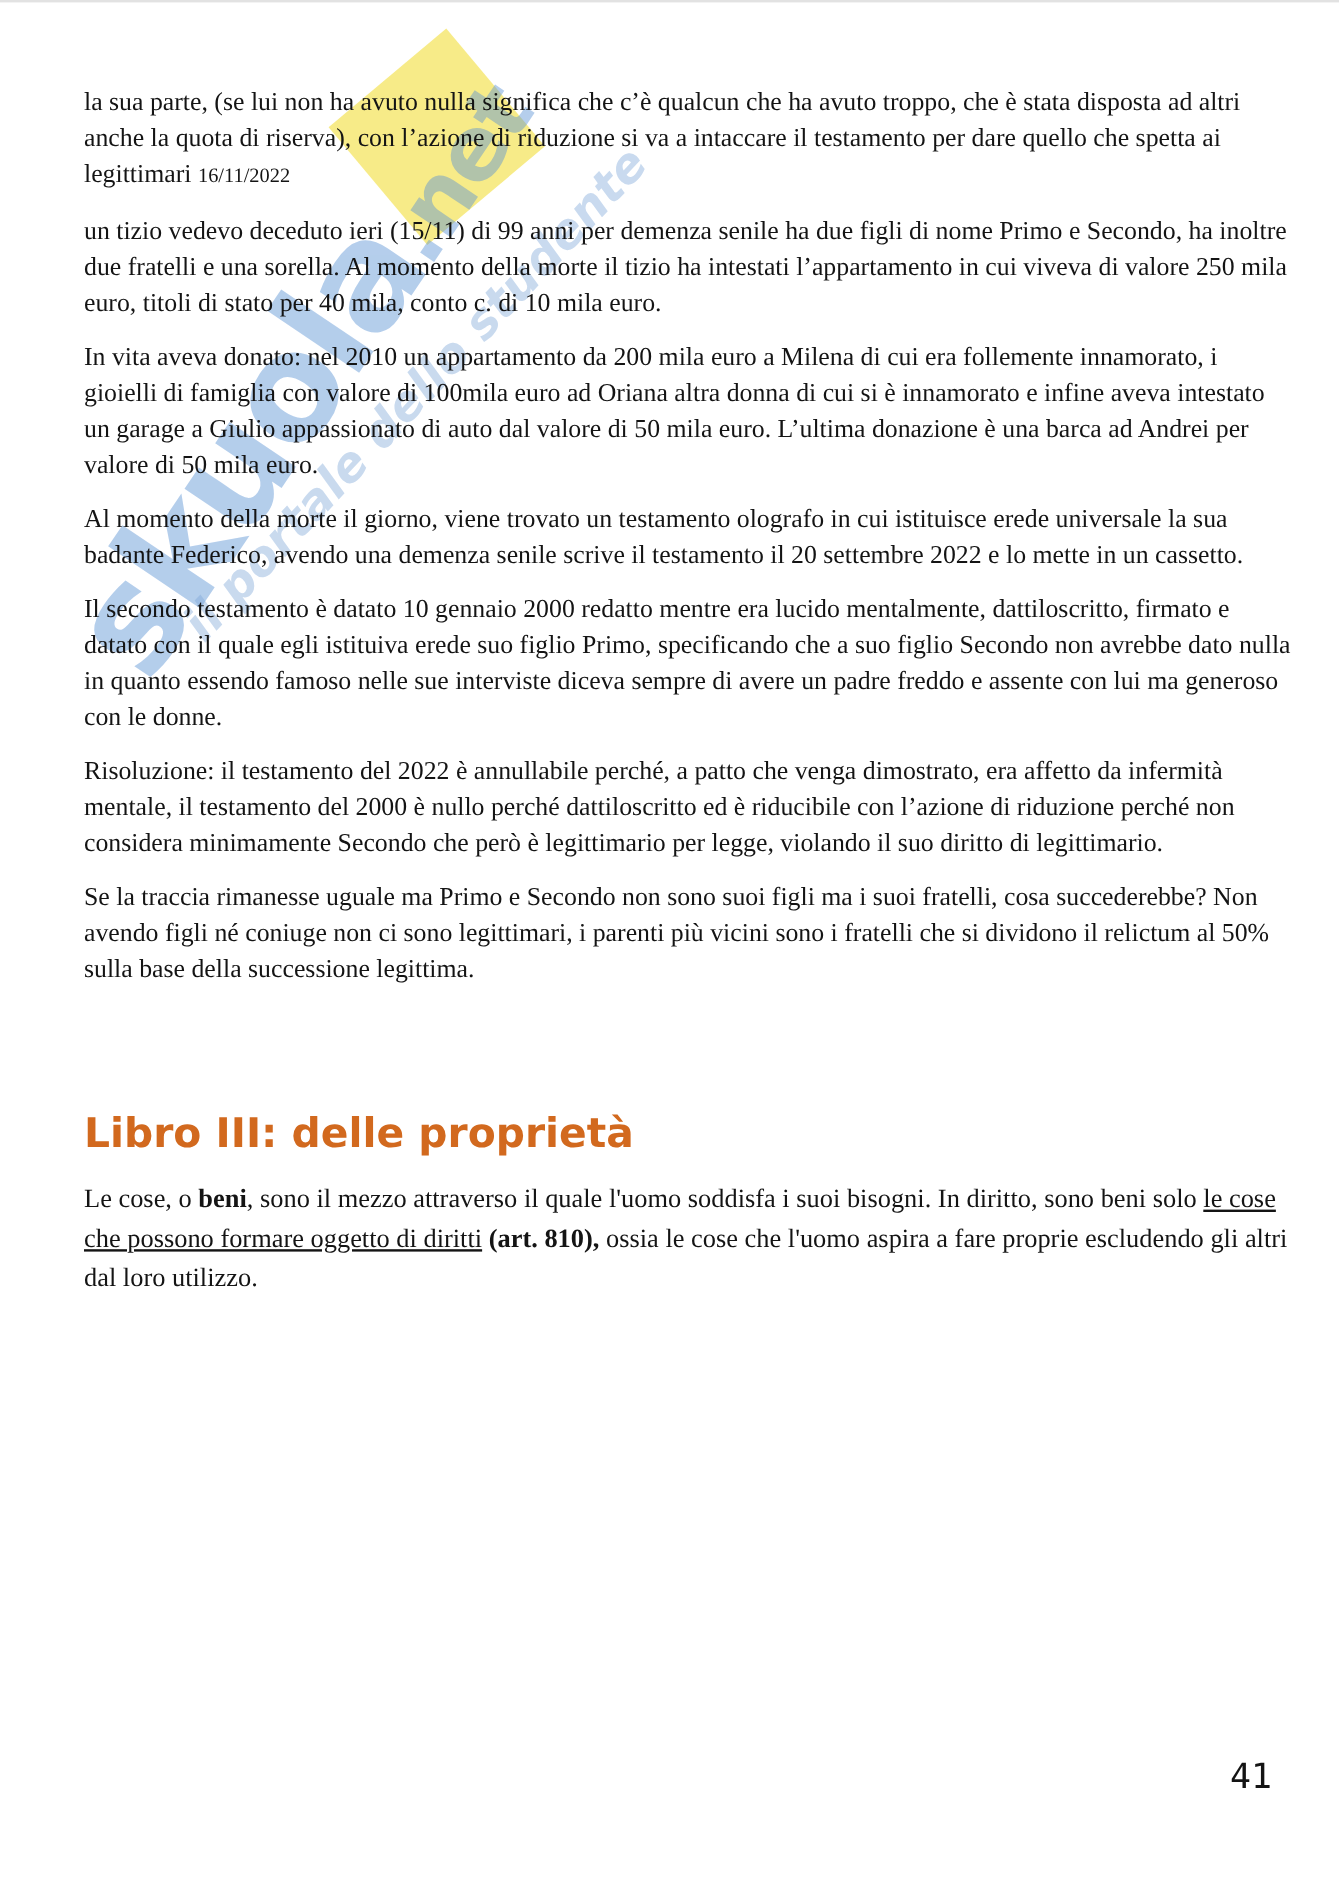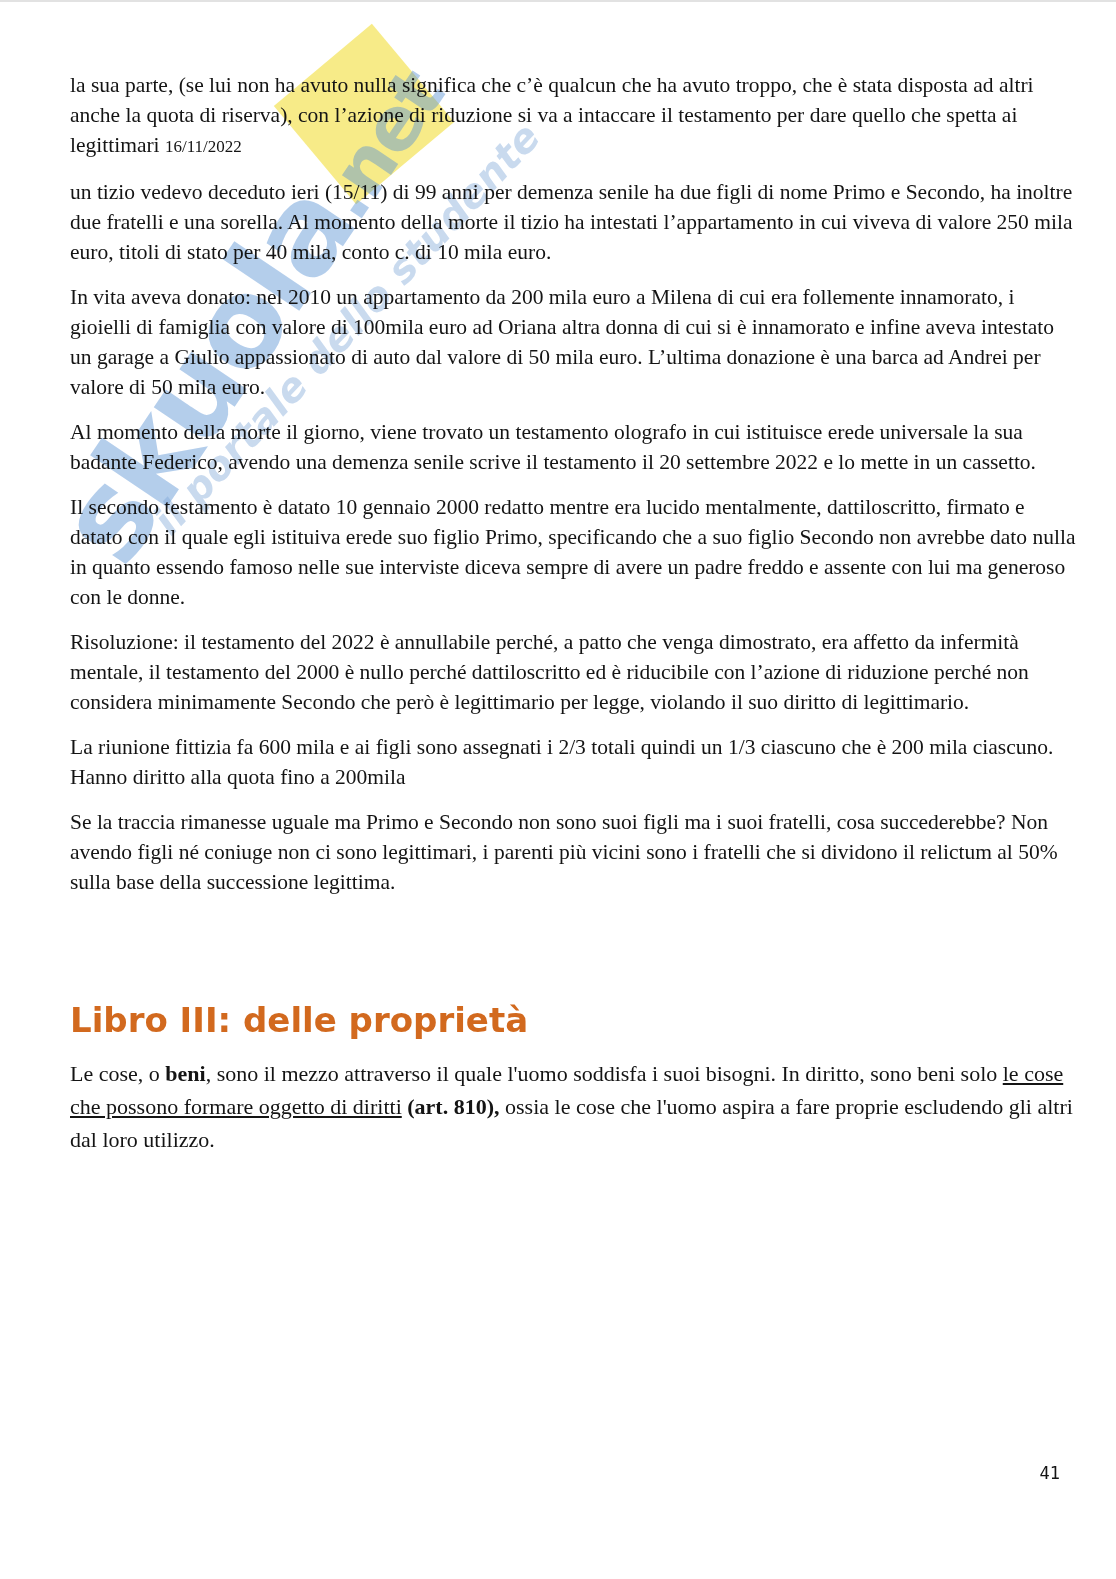--- a/index.html
+++ b/index.html
@@ -105,21 +105,21 @@
   .run-bold { font-weight: bold; }
   .run-underline { text-decoration: underline; }
   .run-small { font-size: 17px; }
 
   .page-number {
     position: absolute;
     top: 1461px;
     right: 56px;
     z-index: 2;
     font-family: "DejaVu Sans Mono", monospace;
-    font-size: 17px;
+    font-size: 29px;
     color: var(--text-color);
   }
 </style>
 </head>
 <body>
 
 <div class="page">
 
   <div class="watermark" aria-hidden="true">
     <div class="wm-diamond"></div>
@@ -128,21 +128,20 @@
   </div>
 
   <main class="content">
 
   <p class="body"><span>la sua parte, (se lui non ha avuto nulla significa che c’è qualcun che ha avuto troppo, che è stata disposta ad altri anche la quota di riserva), con l’azione di riduzione si va a intaccare il testamento per dare quello che spetta ai legittimari </span><span class="run-small">16/11/2022</span></p>
       <p class="body"><span>un tizio vedevo deceduto ieri (15/11) di 99 anni per demenza senile ha due figli di nome Primo e Secondo, ha inoltre due fratelli e una sorella. Al momento della morte il tizio ha intestati l’appartamento in cui viveva di valore 250 mila euro, titoli di stato per 40 mila, conto c. di 10 mila euro.</span></p>
       <p class="body"><span>In vita aveva donato: nel 2010 un appartamento da 200 mila euro a Milena di cui era follemente innamorato, i gioielli di famiglia con valore di 100mila euro ad Oriana altra donna di cui si è innamorato e infine aveva intestato un garage a Giulio appassionato di auto dal valore di 50 mila euro. L’ultima donazione è una barca ad Andrei per valore di 50 mila euro.</span></p>
       <p class="body"><span>Al momento della morte il giorno, viene trovato un testamento olografo in cui istituisce erede universale la sua badante Federico, avendo una demenza senile scrive il testamento il 20 settembre 2022 e lo mette in un cassetto.</span></p>
       <p class="body"><span>Il secondo testamento è datato 10 gennaio 2000 redatto mentre era lucido mentalmente, dattiloscritto, firmato e datato con il quale egli istituiva erede suo figlio Primo, specificando che a suo figlio Secondo non avrebbe dato nulla in quanto essendo famoso nelle sue interviste diceva sempre di avere un padre freddo e assente con lui ma generoso con le donne.</span></p>
       <p class="body"><span>Risoluzione: il testamento del 2022 è annullabile perché, a patto che venga dimostrato, era affetto da infermità mentale, il testamento del 2000 è nullo perché dattiloscritto ed è riducibile con l’azione di riduzione perché non considera minimamente Secondo che però è legittimario per legge, violando il suo diritto di legittimario.</span></p>
-      <p class="body"><span>La riunione fittizia fa 600 mila e ai figli sono assegnati i 2/3 totali quindi un 1/3 ciascuno che è 200 mila ciascuno. Hanno diritto alla quota fino a 200mila</span></p>
       <p class="body"><span>Se la traccia rimanesse uguale ma Primo e Secondo non sono suoi figli ma i suoi fratelli, cosa succederebbe? Non avendo figli né coniuge non ci sono legittimari, i parenti più vicini sono i fratelli che si dividono il relictum al 50% sulla base della successione legittima.</span></p>
       <h1 class="heading1"><span>Libro III: delle proprietà</span></h1>
       <p class="body-large"><span>Le cose, o </span><span class="run-bold">beni</span><span>, sono il mezzo attraverso il quale l'uomo soddisfa i suoi bisogni. In diritto, sono beni solo </span><span class="run-underline">le cose che possono formare oggetto di diritti</span><span> </span><span class="run-bold">(art. 810),</span><span> ossia le cose che l'uomo aspira a fare proprie escludendo gli altri dal loro utilizzo.</span></p>
     </main>
 
   <div class="page-number">41</div>
 
 </div>
 
 </body></html>

